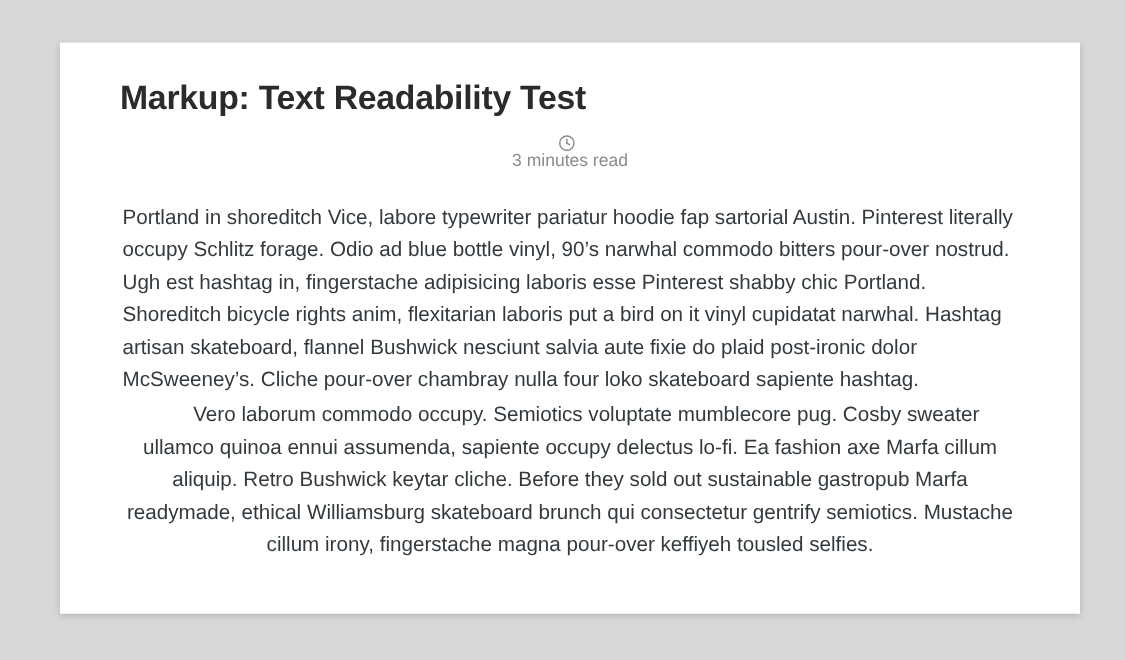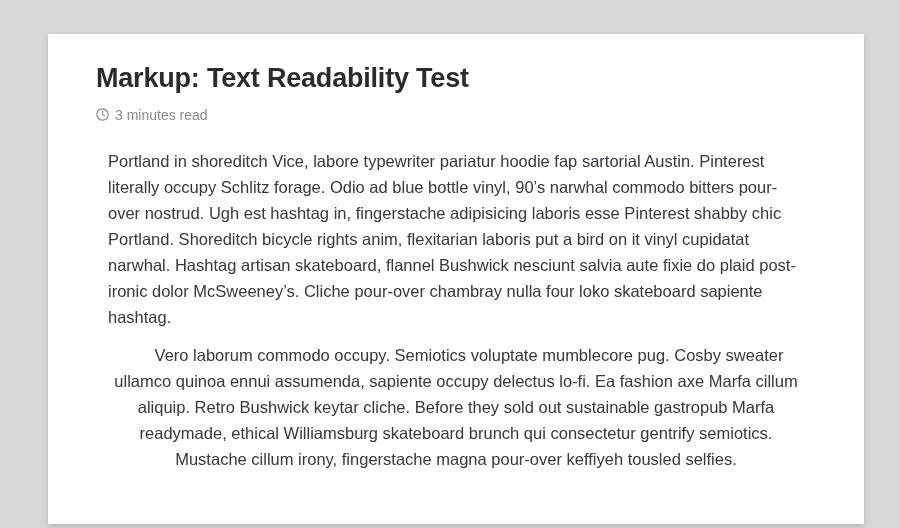--- a/index.html
+++ b/index.html
@@ -39,37 +39,38 @@
     font-weight: bold;
     color: #2b2b2b;
     letter-spacing: -0.2px;
   }
   .meta {
     display: flex;
     align-items: center;
     margin-top: 12px;
     color: #8a8a8a;
     font-size: 14px;
+    flex-direction: column;
   }
   .meta .clock-icon {
     display: inline-block;
     width: 13px;
     height: 13px;
     margin-right: 6px;
     position: relative;
     flex: 0 0 auto;
   }
   .meta .clock-icon svg {
     display: block;
   }
   .meta-text {
     line-height: 1;
   }
   .body-text {
-    margin: 12px;
+    margin: 2px;
     margin-top: 26px;
     color: #33393d;
     font-size: 16.5px;
     line-height: 26px;
     text-align: left;
   }
   .body-text + .body-text {
     margin-top: 0;
     text-indent: 26px;
     text-align: center;

